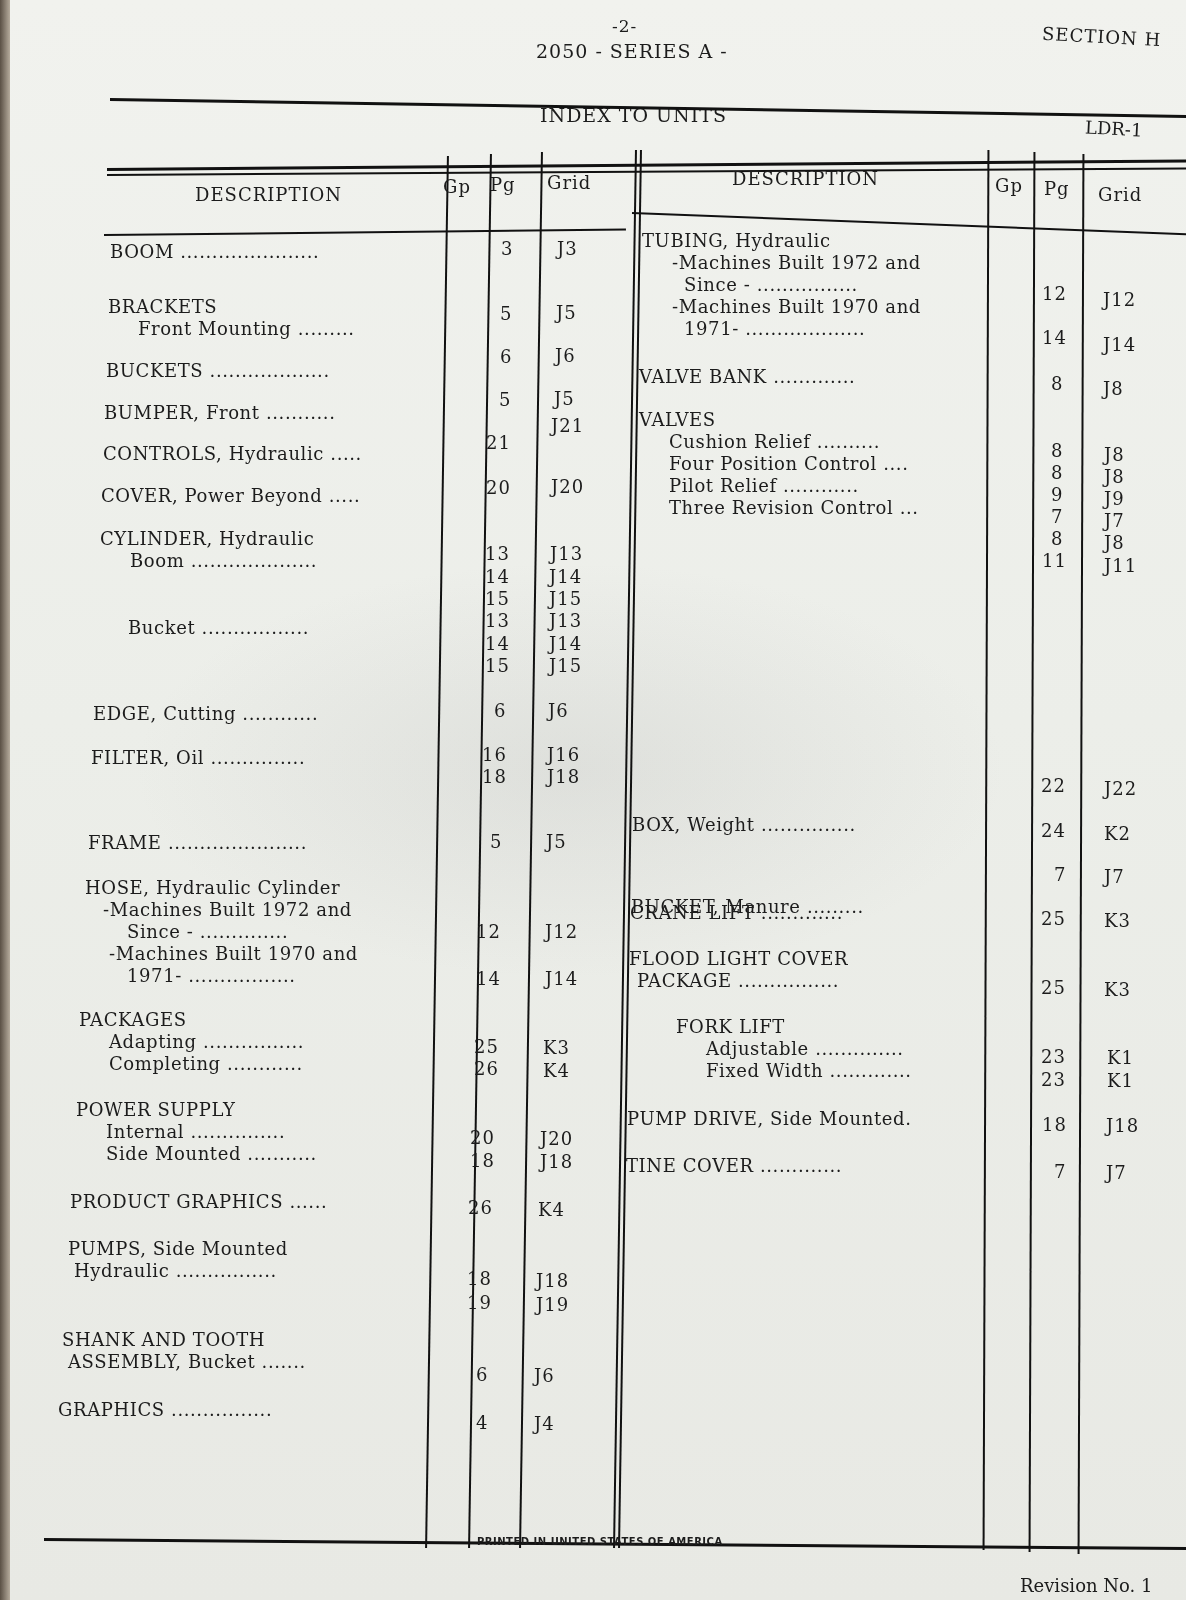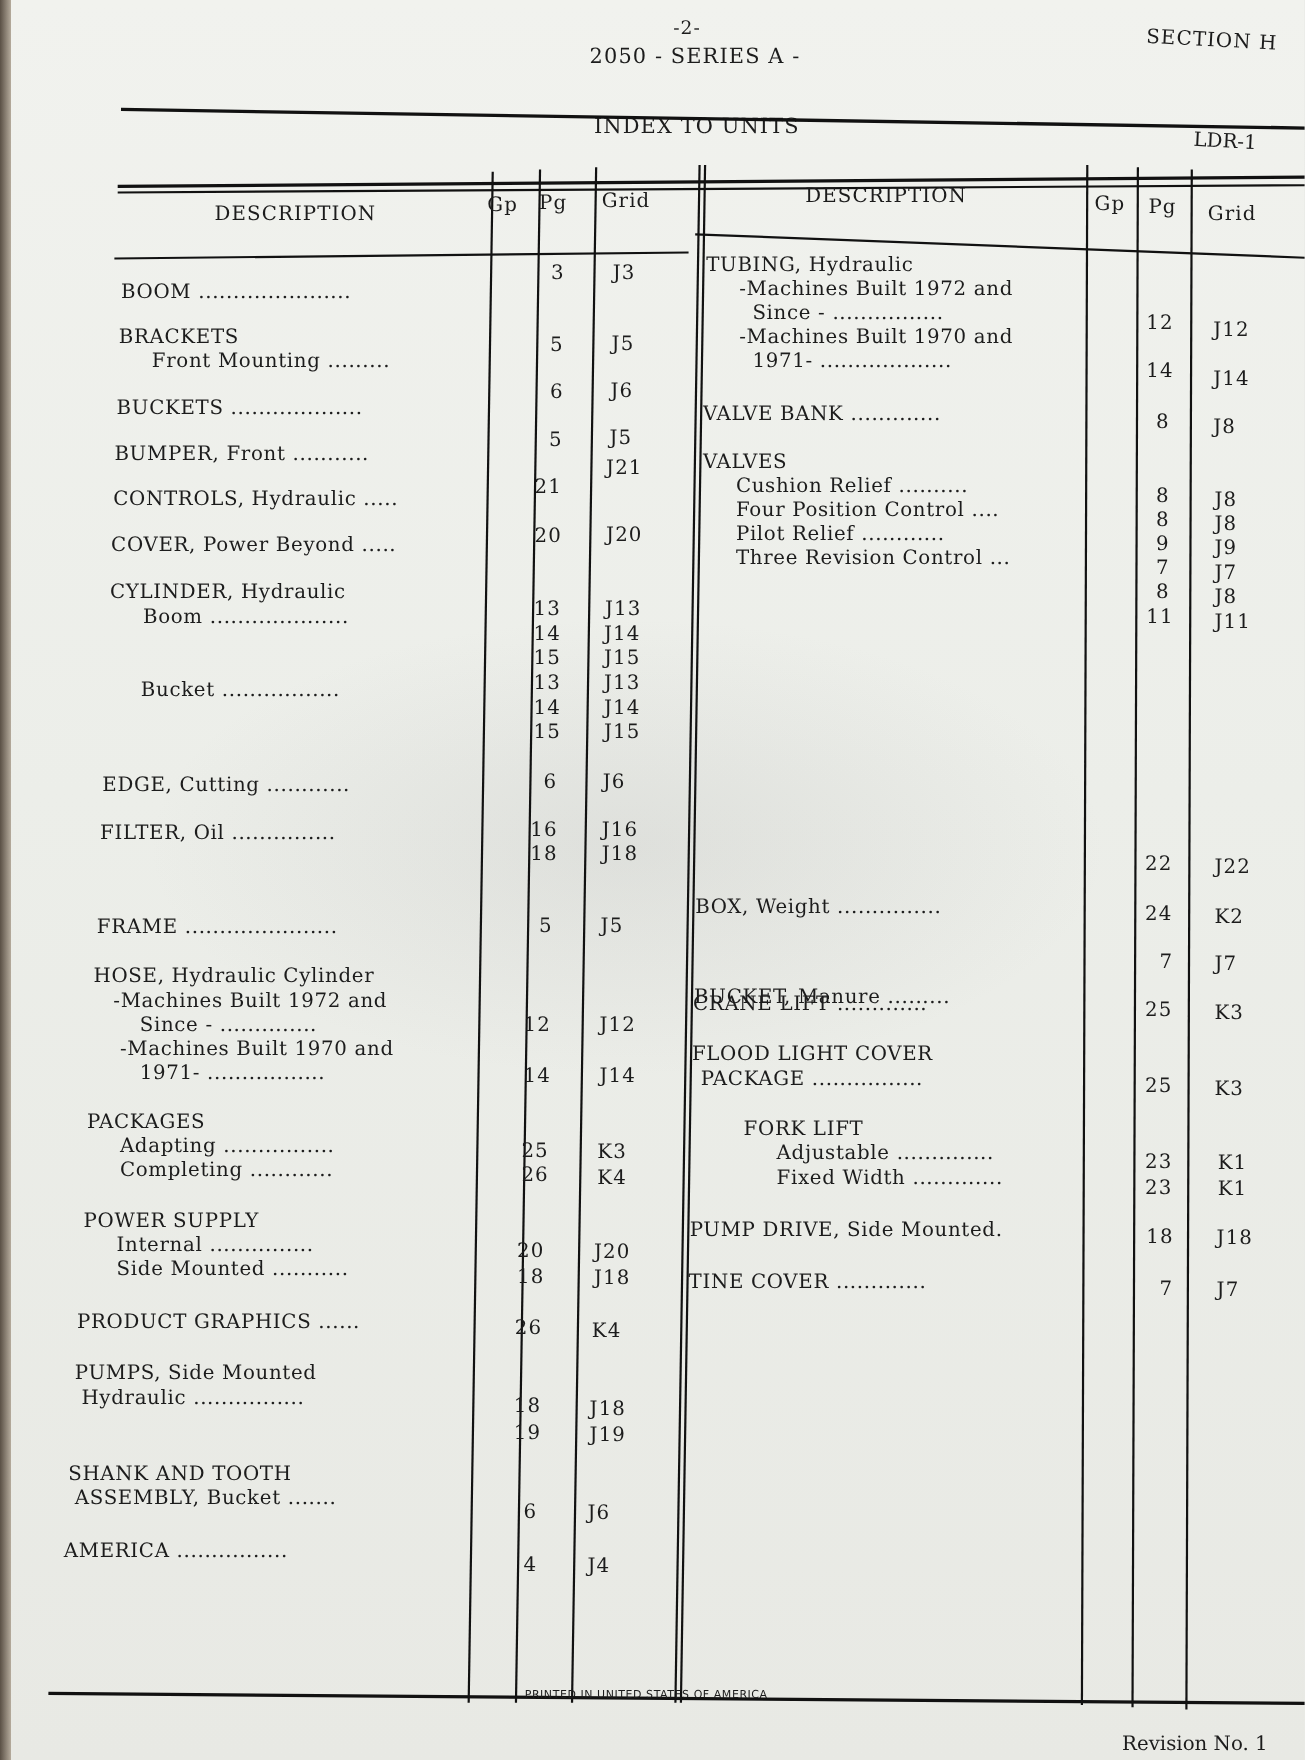--- a/index.html
+++ b/index.html
@@ -35,21 +35,21 @@
     .vline { position: absolute; width: 2px; background: #111; }
 
     .col-head { position: absolute; font-size: 18px; letter-spacing: 1px; }
 
     .row { position: absolute; font-size: 18px; white-space: nowrap; letter-spacing: 0.6px; }
     .row .desc-line { display: block; line-height: 22px; }
     .indent1 { padding-left: 30px; }
     .indent2 { padding-left: 42px; }
     .num { position: absolute; font-size: 18px; letter-spacing: 1px; text-align: left; }
 
-    .footer-printed { left: 477px; top: 1536px; font-family: "DejaVu Sans", sans-serif; font-weight: normal; font-size: 10px; letter-spacing: 0.5px; }
+    .footer-printed { left: 477px; top: 1536px; font-family: "DejaVu Sans", sans-serif; font-weight: bold; font-size: 10px; letter-spacing: 0.5px; }
     .footer-rev { left: 1020px; top: 1575px; font-size: 18px; }
   </style>
 </head>
 <body>
 
 <div class="page">
   <div class="ghost"></div>
 
   <div class="abs hdr-page">-2-</div>
   <div class="abs hdr-series">2050 - SERIES A -</div>
@@ -76,21 +76,21 @@
   <div class="col-head" style="left:195px; top:184px;">DESCRIPTION</div>
   <div class="col-head" style="left:443px; top:176px;">Gp</div>
   <div class="col-head" style="left:490px; top:174px;">Pg</div>
   <div class="col-head" style="left:547px; top:172px;">Grid</div>
 
   <div class="col-head" style="left:732px; top:168px;">DESCRIPTION</div>
   <div class="col-head" style="left:995px; top:175px;">Gp</div>
   <div class="col-head" style="left:1044px; top:178px;">Pg</div>
   <div class="col-head" style="left:1098px; top:184px;">Grid</div>
 
-  <div class="row" style="left:110px; top:255px;">
+  <div class="row" style="left:110px; top:241px;">
     <span class="desc-line">BOOM ......................</span>
   </div>
   <div class="num" style="left:501px; top:238px;">3</div>
   <div class="num" style="left:557px; top:238px;">J3</div>
 
   <div class="row" style="left:108px; top:296px;">
     <span class="desc-line">BRACKETS</span>
     <span class="desc-line indent1">Front Mounting .........</span>
   </div>
   <div class="num" style="left:500px; top:303px;">5</div>
@@ -209,21 +209,21 @@
   <div class="num" style="left:536px; top:1294px;">J19</div>
 
   <div class="row" style="left:62px; top:1329px;">
     <span class="desc-line">SHANK AND TOOTH</span>
     <span class="desc-line" style="padding-left:6px;">ASSEMBLY, Bucket .......</span>
   </div>
   <div class="num" style="left:476px; top:1364px;">6</div>
   <div class="num" style="left:534px; top:1365px;">J6</div>
 
   <div class="row" style="left:58px; top:1399px;">
-    <span class="desc-line">AMERICA ................</span>
+    <span class="desc-line">GRAPHICS ................</span>
   </div>
   <div class="num" style="left:476px; top:1412px;">4</div>
   <div class="num" style="left:534px; top:1413px;">J4</div>
 
   <div class="row" style="left:642px; top:230px;">
     <span class="desc-line">TUBING, Hydraulic</span>
     <span class="desc-line" style="padding-left:30px;">-Machines Built 1972 and</span>
     <span class="desc-line indent2">Since - ................</span>
     <span class="desc-line" style="padding-left:30px;">-Machines Built 1970 and</span>
     <span class="desc-line indent2">1971- ...................</span>

